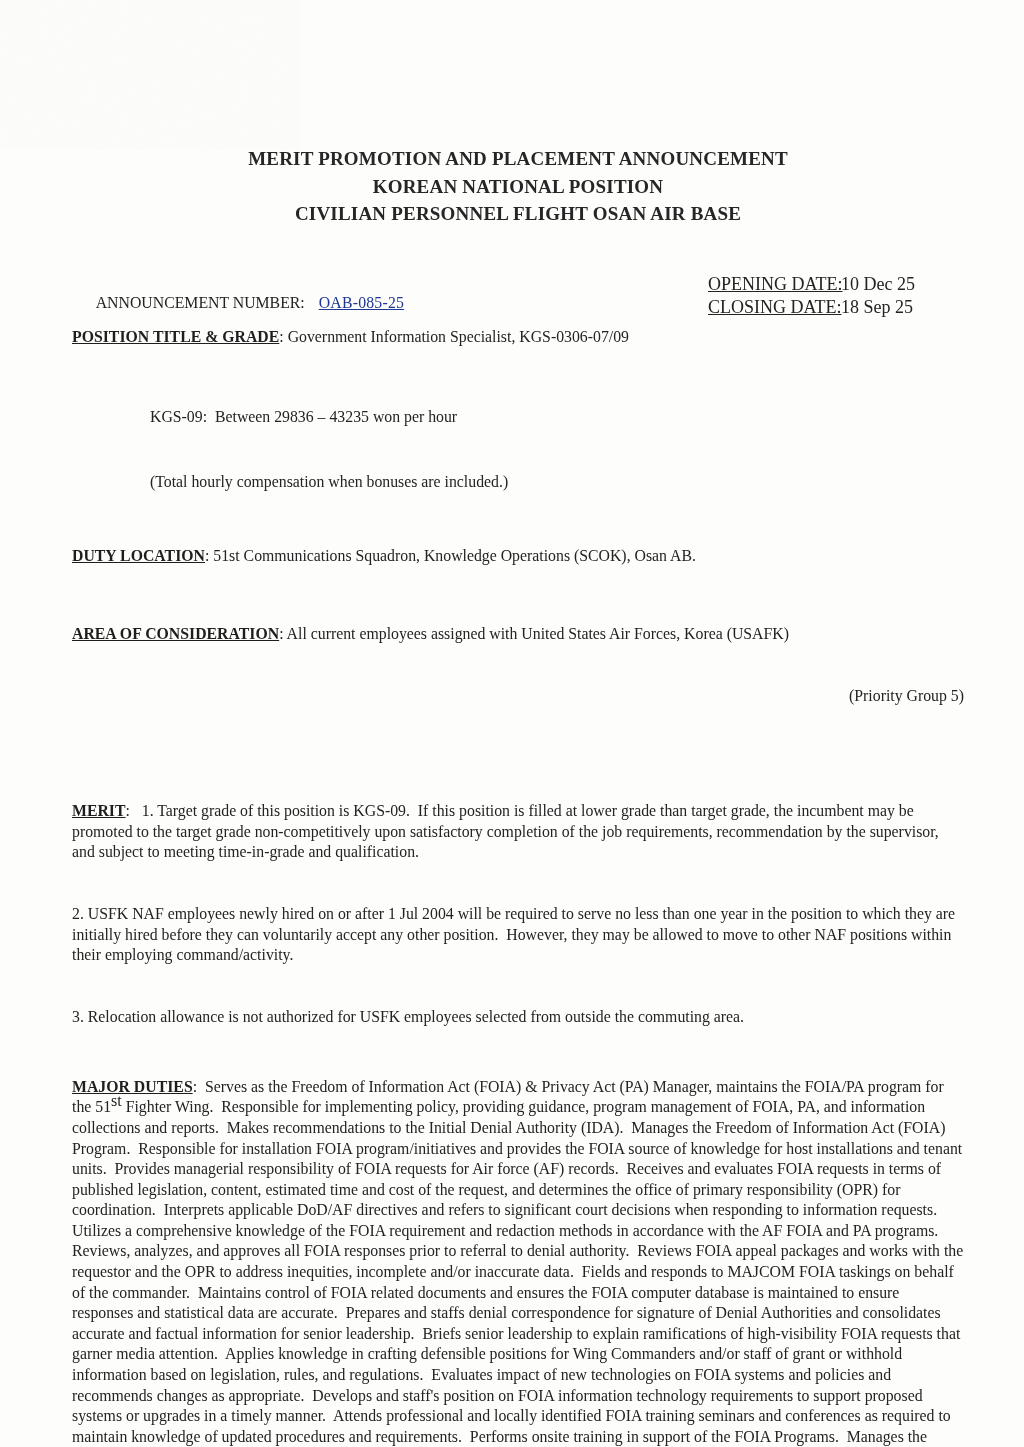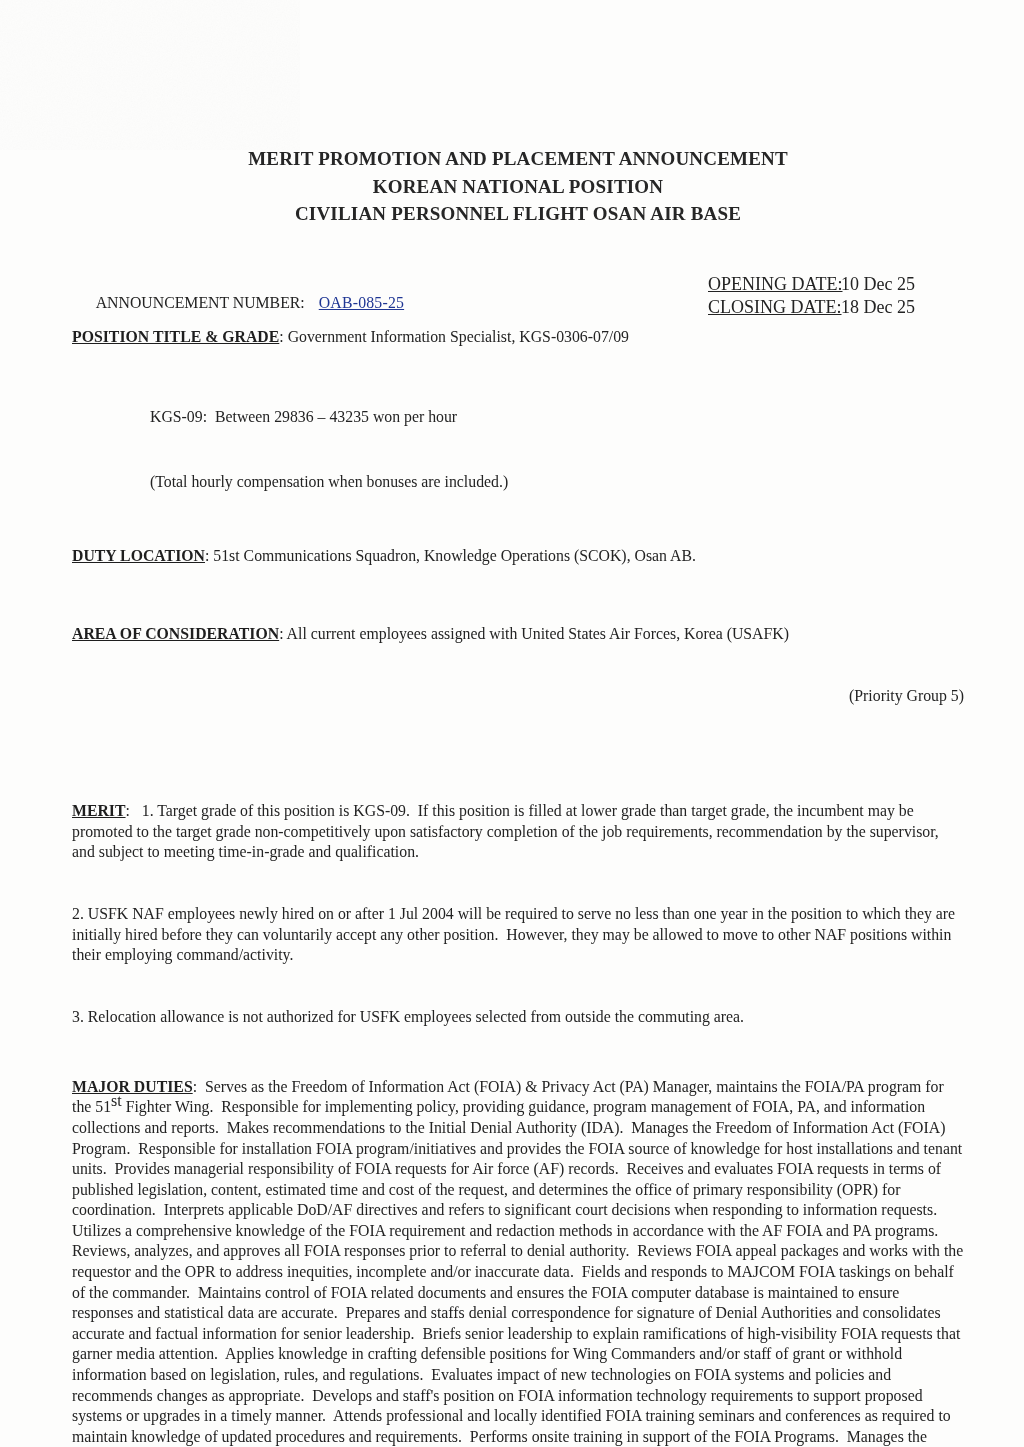--- a/index.html
+++ b/index.html
@@ -82,21 +82,21 @@
       <div>CIVILIAN PERSONNEL FLIGHT OSAN AIR BASE</div>
     </div>
 
     <div class="ann-row body-text">
       <span>ANNOUNCEMENT NUMBER:</span><span class="ann-number">OAB-085-25</span>
       <div class="dates">
         <div>
           <span class="date-label-wrap"><span class="u">OPENING DATE:</span></span><span>10 Dec 25</span>
         </div>
         <div>
-          <span class="date-label-wrap"><span class="u">CLOSING DATE:</span></span><span>18 Dec 25</span>
+          <span class="date-label-wrap"><span class="u">CLOSING DATE:</span></span><span>18 Sep 25</span>
         </div>
       </div>
     </div>
 
     <p class="para body-text pos-para"><span class="lbl">POSITION TITLE &amp; GRADE</span><span>: Government Information Specialist, KGS-0306-07/09</span></p>
 
     <div class="para body-text salary-para">
       <div class="salary-indent">KGS-09:  Between 29836 – 43235 won per hour</div>
       <div class="salary-indent">(Total hourly compensation when bonuses are included.)</div>
     </div>

